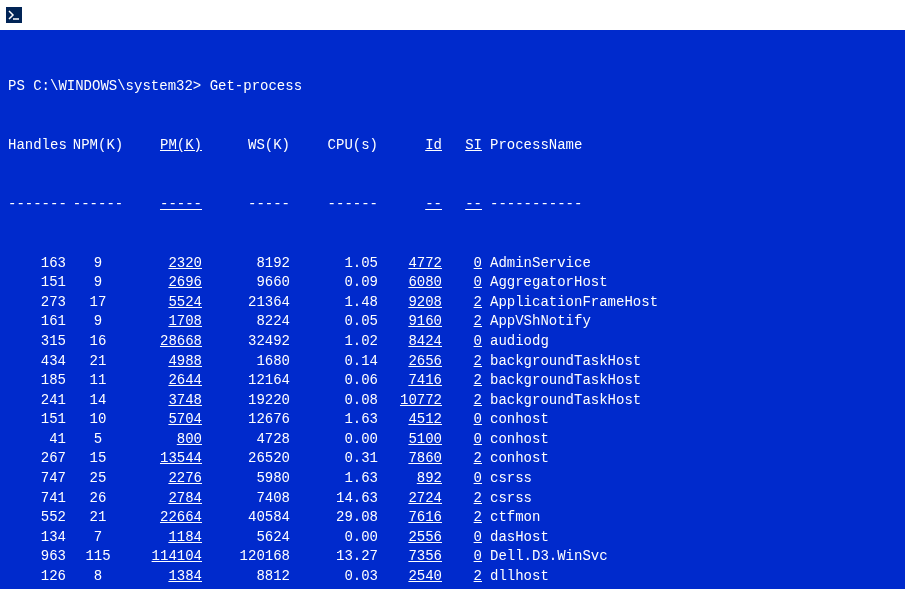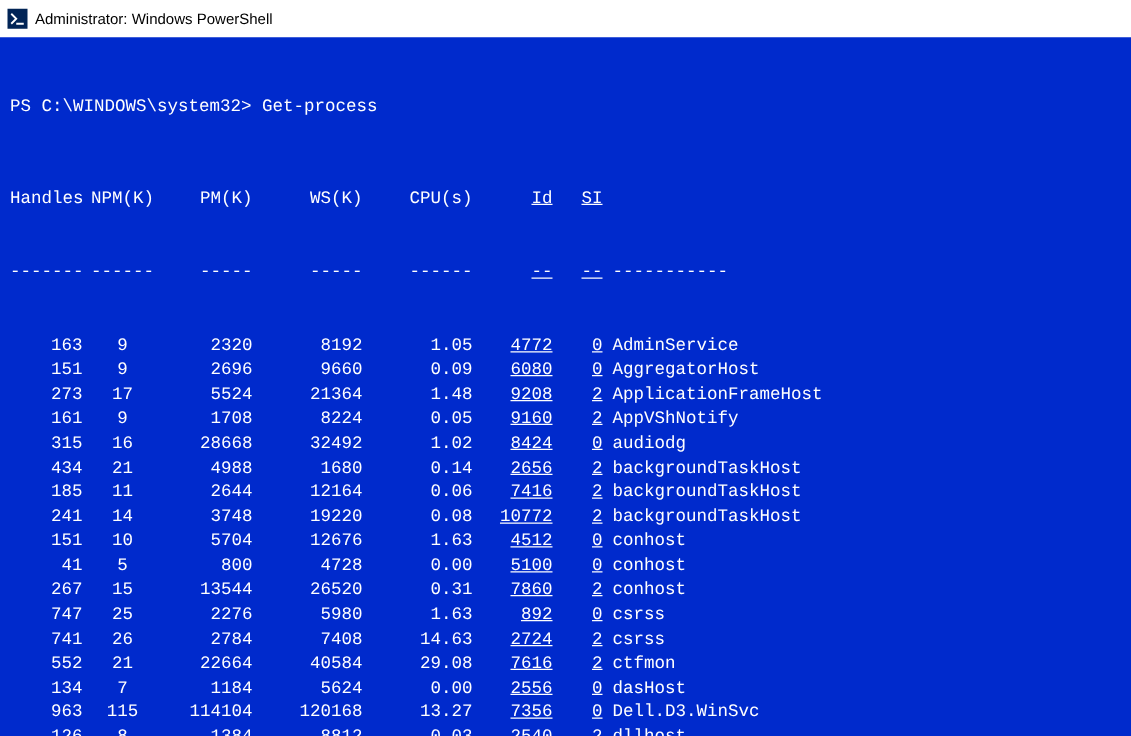--- a/index.html
+++ b/index.html
@@ -38,64 +38,63 @@
     .terminal {
       background: #002acc;
       padding: 8px 8px;
       color: #ffffff;
       line-height: 1.4;
       white-space: pre;
       font-family: Consolas, 'Courier New', monospace;
       font-size: 14px;
     }
     .prompt-line {
-      margin-bottom: 14px;
     }
     .header-row, .dash-row, .data-row {
       display: flex;
     }
     .col {
       text-align: right;
       padding-right: 0;
     }
     .col-handles { width: 58px; }
     .col-npm { width: 64px; text-align: center; }
-    .col-pm { width: 72px; }
+    .col-pm { width: 72px; text-decoration: underline; }
     .col-ws { width: 88px; text-align: right; }
     .col-cpu { width: 88px; }
     .col-id { width: 64px; text-decoration: underline; }
     .col-si { width: 40px; text-decoration: underline; }
     .col-name { 
       text-align: left; 
       padding-left: 8px;
       width: 200px;
     }
   </style>
 </head>
 <body>
 
 <div class="title-bar">
   <div class="title-icon">
     <svg width="12" height="12" viewBox="0 0 12 12">
         <path d="M1 2 L5 6 L1 10 M5 10 L11 10" stroke="#fff" stroke-width="1.5" fill="none"></path>
       </svg>
   </div>
-  <div class="title-text">Administrator: Windows PowerShell</div>
 </div>
 
 <div class="terminal">
   <div class="prompt-line"><span>PS C:\WINDOWS\system32&gt;</span> <span>Get-process</span></div>
   <div class="header-row">
     <div class="col col-handles">Handles</div>
     <div class="col col-npm">NPM(K)</div>
     <div class="col col-pm">PM(K)</div>
     <div class="col col-ws">WS(K)</div>
     <div class="col col-cpu">CPU(s)</div>
     <div class="col col-id">Id</div>
     <div class="col col-si">SI</div>
+    <div class="col col-name">ProcessName</div>
   </div>
   <div class="dash-row">
     <div class="col col-handles">-------</div>
     <div class="col col-npm">------</div>
     <div class="col col-pm">-----</div>
     <div class="col col-ws">-----</div>
     <div class="col col-cpu">------</div>
     <div class="col col-id">--</div>
     <div class="col col-si">--</div>
     <div class="col col-name">-----------</div>

